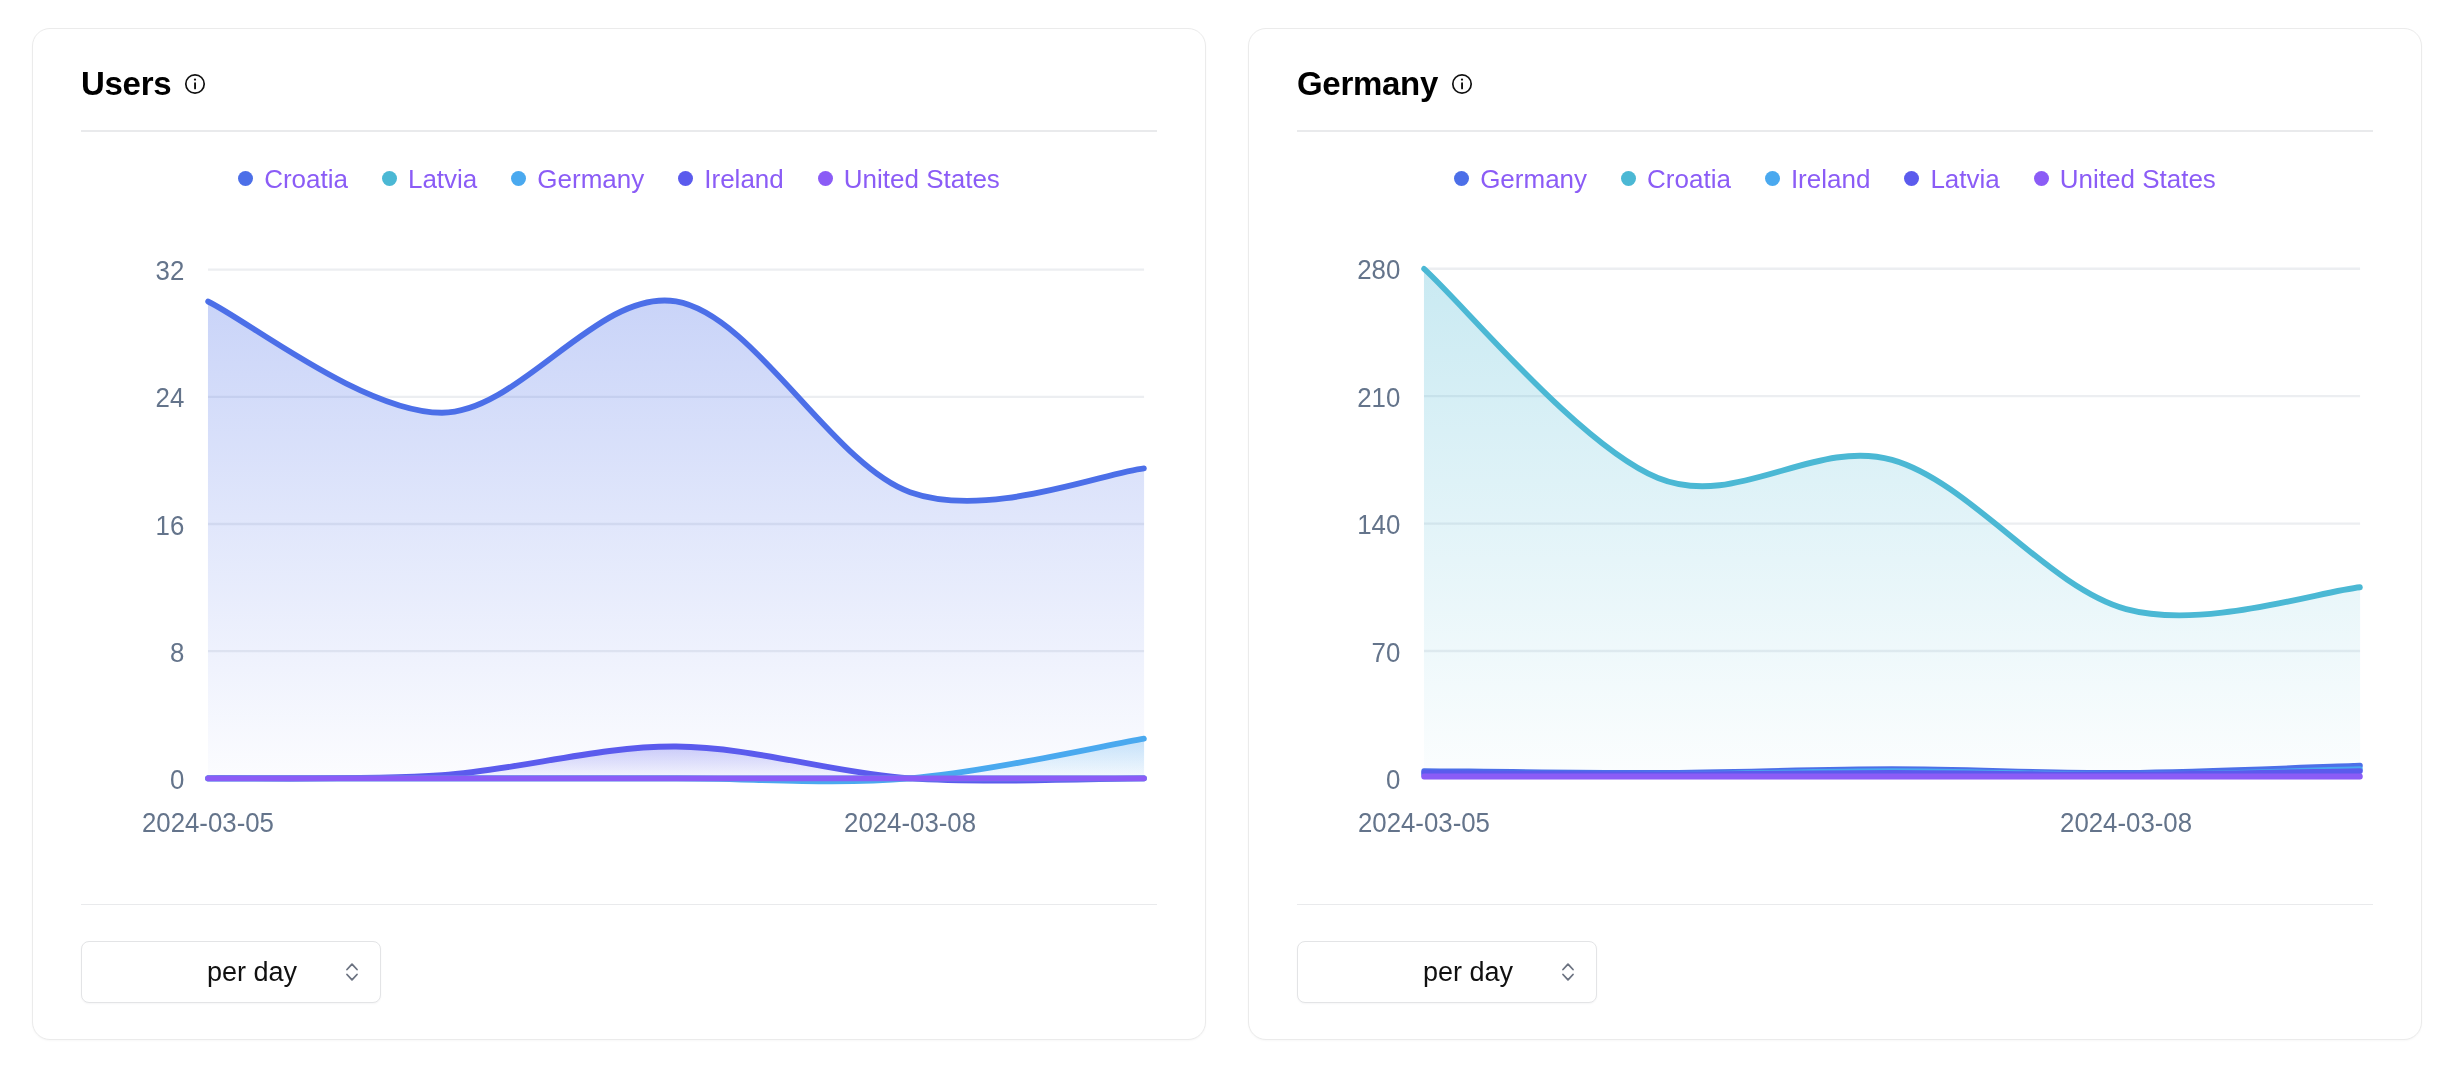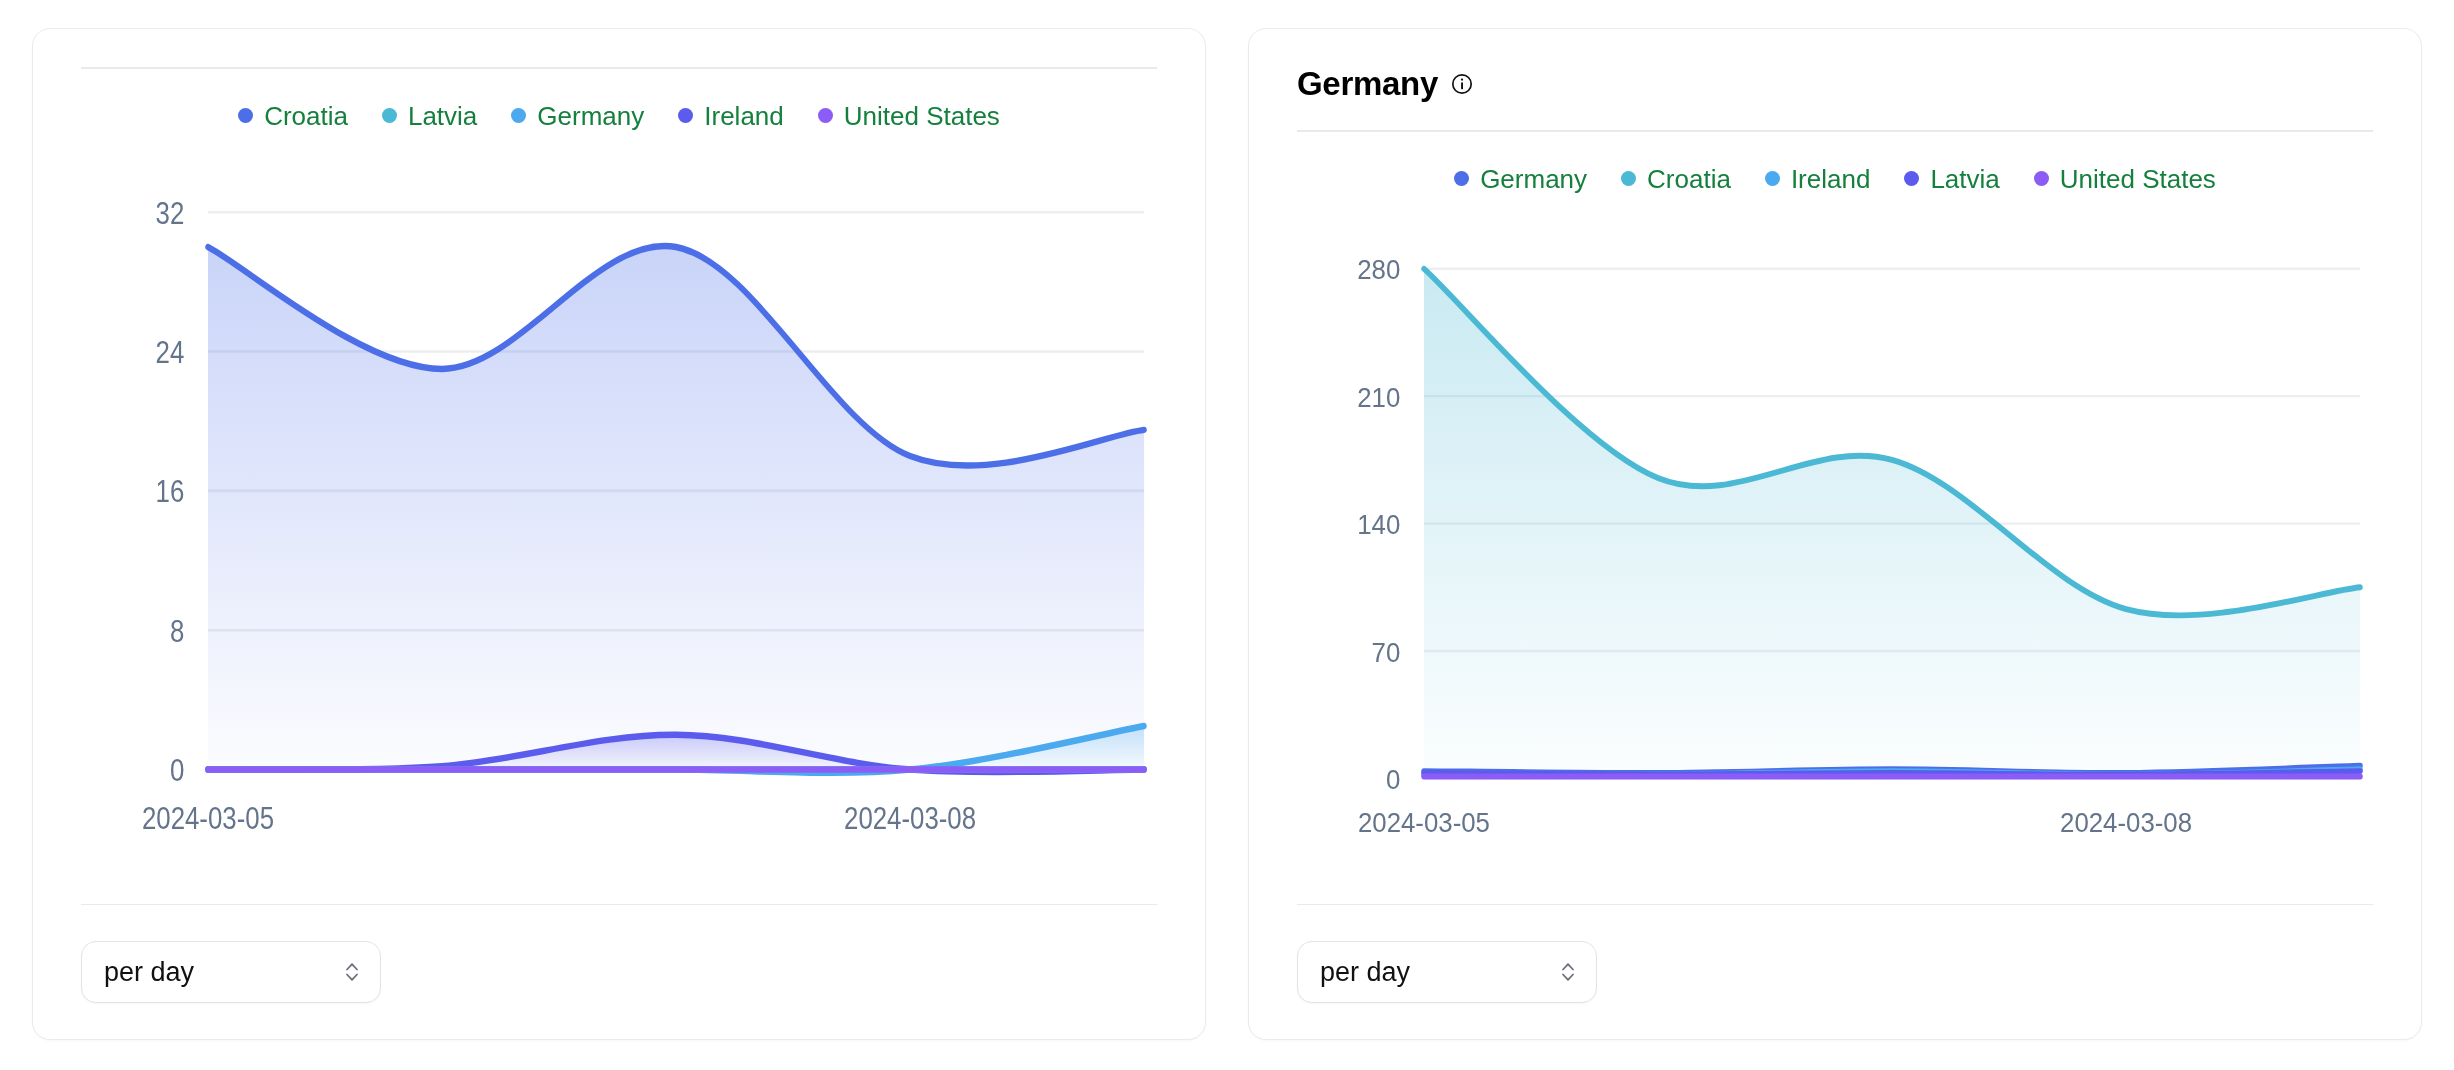--- a/index.html
+++ b/index.html
@@ -78,21 +78,21 @@
     white-space: nowrap;
   }
   .legend-dot {
     width: 15px;
     height: 15px;
     border-radius: 50%;
     flex: none;
   }
   .legend-label {
     font-size: 26px;
-    color: #15803d;
+    color: #8b5cf6;
     line-height: 1;
   }
   .plot-wrap {
     position: relative;
     flex: 1 1 auto;
     min-height: 0;
   }
   .plot-svg {
     display: block;
     width: 100%;
@@ -104,29 +104,30 @@
   .footer-divider {
     height: 1.5px;
     background: #e9eaec;
     width: 100%;
     margin-bottom: 36px;
   }
   .select-control {
     position: relative;
     display: inline-flex;
     align-items: center;
-    justify-content: space-between;
+    justify-content: flex-end;
     width: 300px;
     height: 62px;
     padding: 0 18px 0 22px;
     box-sizing: border-box;
     border: 1.5px solid #e3e4e6;
-    border-radius: 15px;
+    border-radius: 8px;
     background: #ffffff;
     box-shadow: 0 1px 2px rgba(16,24,40,0.04);
+    gap: 45px;
   }
   .select-value {
     font-size: 27px;
     color: #111111;
     line-height: 1;
   }
   .select-chevrons {
     width: 20px;
     height: 30px;
     display: flex;
@@ -143,20 +144,30 @@
     fill: #64748b;
     font-family: "Liberation Sans", sans-serif;
   }
 </style>
 </head>
 <body>
 
 <div class="dashboard">
 
   <div class="card">
+    <div class="card-header">
+      <span class="card-title">Users</span>
+      <span class="info-icon">
+        <svg width="24" height="24" viewBox="0 0 24 24" fill="none">
+          <circle cx="12" cy="12" r="9.2" stroke="#111111" stroke-width="1.7"></circle>
+          <circle cx="12" cy="7.6" r="1.15" fill="#111111"></circle>
+          <rect x="11.1" y="10.3" width="1.9" height="7" rx="0.9" fill="#111111"></rect>
+        </svg>
+      </span>
+    </div>
     <div class="divider"></div>
 
     <div class="chart-region">
       <div class="legend">
         <div class="legend-item">
           <span class="legend-dot" style="background:#4c6fe8"></span>
           <span class="legend-label">Croatia</span>
         </div>
         <div class="legend-item">
           <span class="legend-dot" style="background:#4bb8d4"></span>

